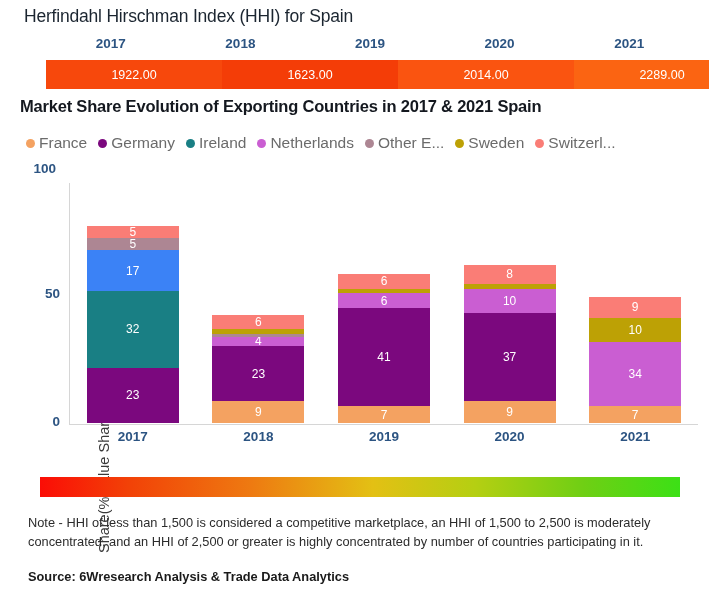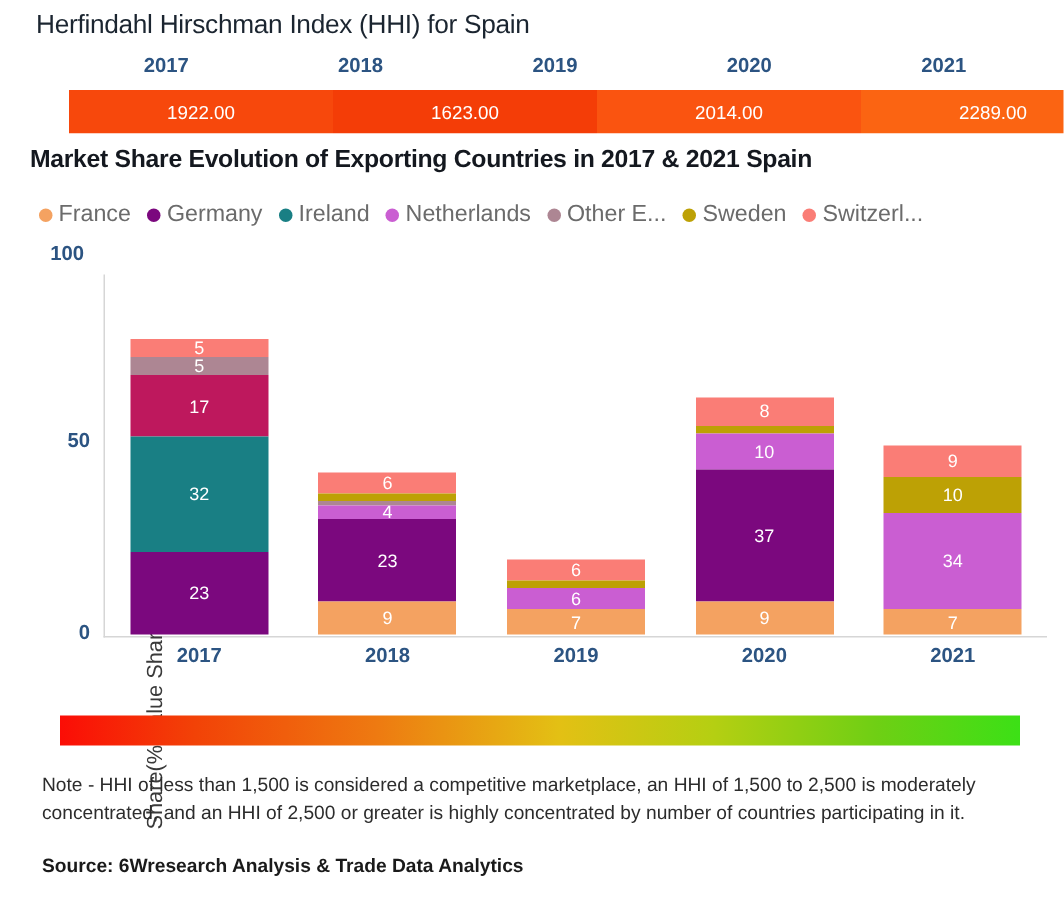--- a/index.html
+++ b/index.html
@@ -261,34 +261,35 @@
 <div id="ytick-0" class="ytick-label">0</div>
 
 <div id="axis-line-y"></div>
 <div id="axis-line-x"></div>
 
 <div id="plot-area">
   <div id="ylabel">Share(% Value Share)</div>
 <div class="bar-group" style="left: 16.8px;">
       <div class="bar-seg" style="height: 55.2px; background: rgb(123, 8, 126);">23</div>
       <div class="bar-seg" style="height: 76.8px; background: rgb(25, 127, 132); text-align: right;">32</div>
-      <div class="bar-seg" style="height: 40.8px; background: #be185d;">17</div>
+      <div class="bar-seg" style="height: 40.8px; background: #3b82f6;">17</div>
       <div class="bar-seg" style="height: 12px; background: rgb(173, 134, 147);">5</div>
       <div class="bar-seg" style="height: 12px; background: rgb(250, 125, 118);">5</div>
     </div>
     <div class="bar-group" style="left: 142.4px;">
       <div class="bar-seg" style="height: 21.6px; background: rgb(244, 162, 97);">9</div>
       <div class="bar-seg" style="height: 55.2px; background: rgb(123, 8, 126);">23</div>
       <div class="bar-seg" style="height: 9.6px; background: rgb(202, 94, 210);">4</div>
       <div class="bar-seg" style="height: 2.4px; background: rgb(173, 134, 147);"></div>
       <div class="bar-seg" style="height: 4.8px; background: rgb(189, 161, 5);"></div>
       <div class="bar-seg" style="height: 14.4px; background: rgb(250, 125, 118);">6</div>
     </div>
     <div class="bar-group" style="left: 268px;">
       <div class="bar-seg" style="height: 16.8px; background: rgb(244, 162, 97);">7</div>
+      <div class="bar-seg" style="height: 98.4px; background: rgb(123, 8, 126);">41</div>
       <div class="bar-seg" style="height: 14.4px; background: rgb(202, 94, 210);">6</div>
       <div class="bar-seg" style="height: 4.8px; background: rgb(189, 161, 5);"></div>
       <div class="bar-seg" style="height: 14.4px; background: rgb(250, 125, 118);">6</div>
     </div>
     <div class="bar-group" style="left: 393.6px;">
       <div class="bar-seg" style="height: 21.6px; background: rgb(244, 162, 97);">9</div>
       <div class="bar-seg" style="height: 88.8px; background: rgb(123, 8, 126);">37</div>
       <div class="bar-seg" style="height: 24px; background: rgb(202, 94, 210);">10</div>
       <div class="bar-seg" style="height: 4.8px; background: rgb(189, 161, 5);"></div>
       <div class="bar-seg" style="height: 19.2px; background: rgb(250, 125, 118);">8</div>

